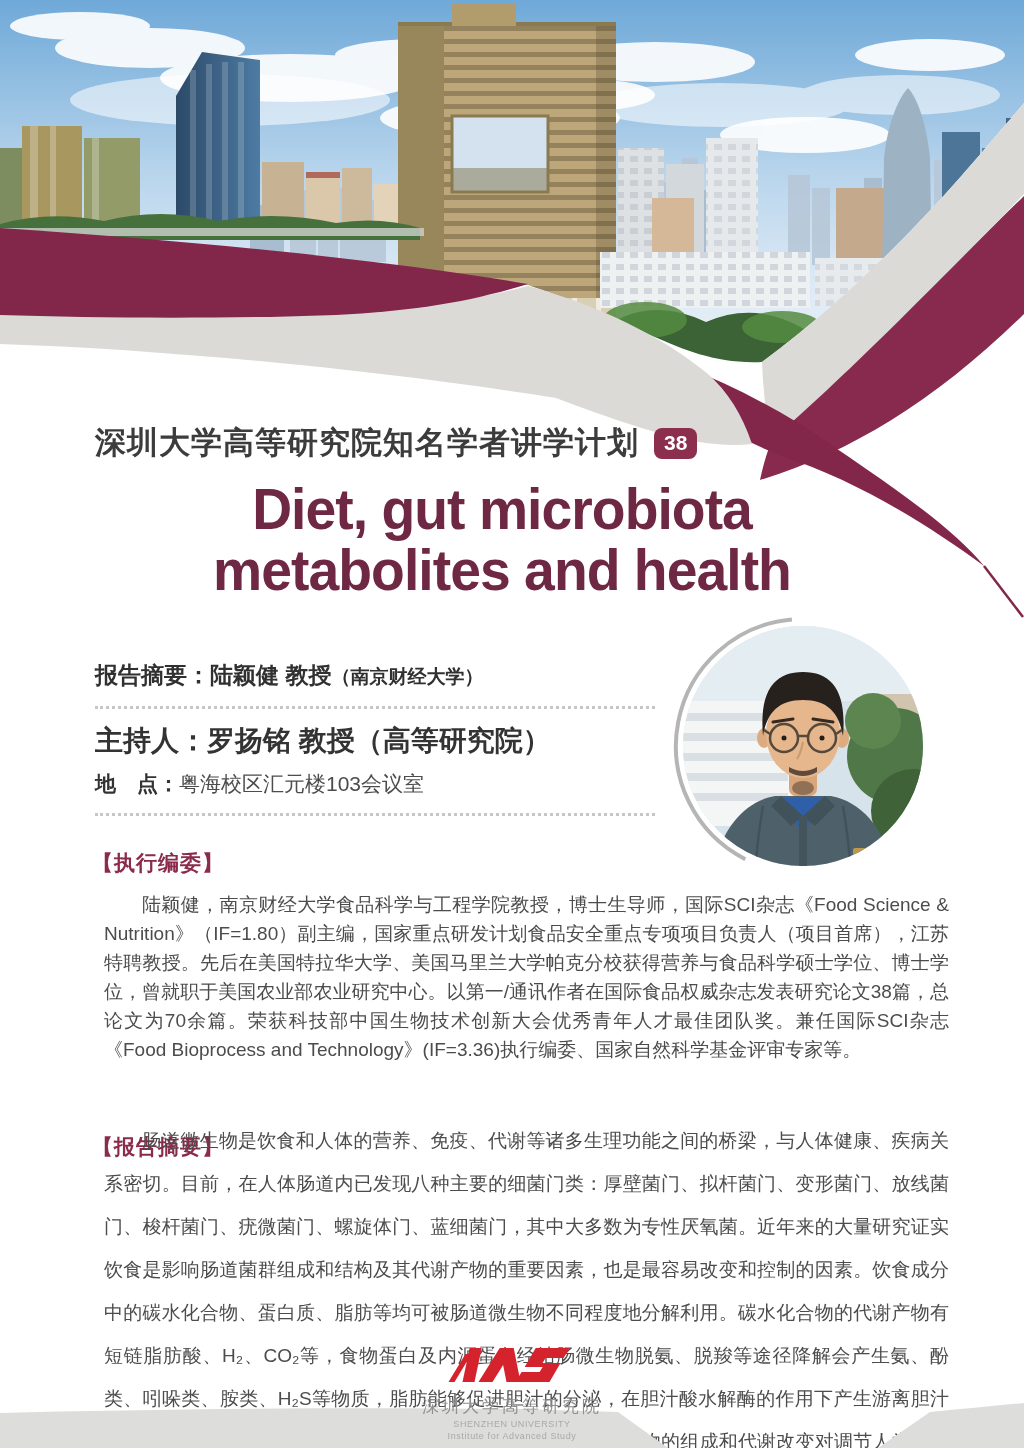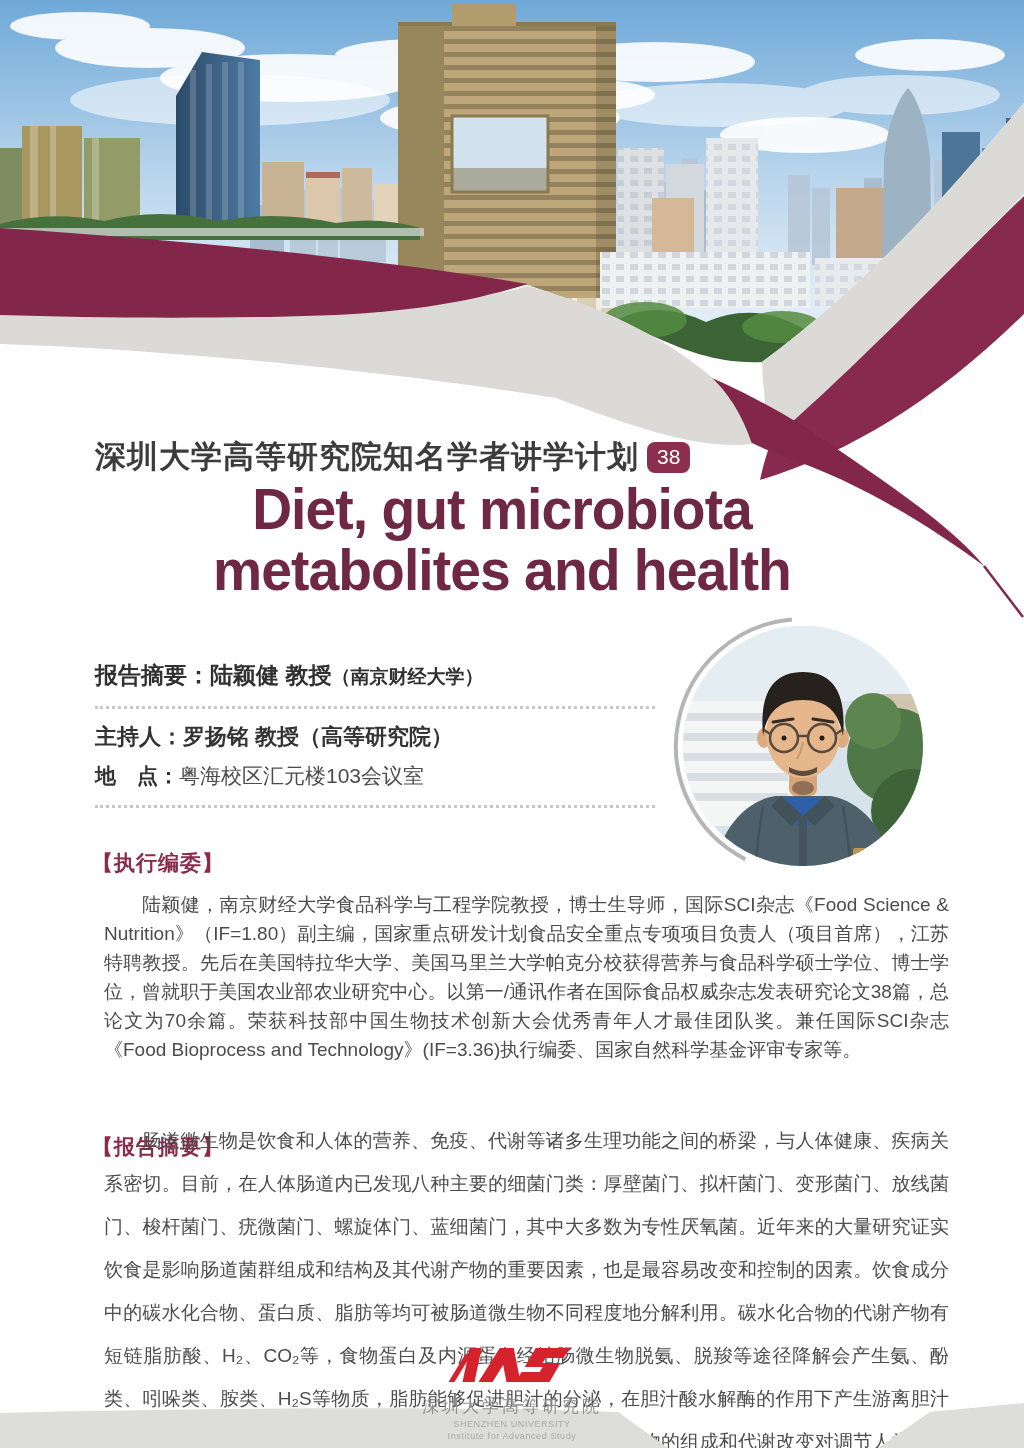--- a/index.html
+++ b/index.html
@@ -1,32 +1,32 @@
 <!DOCTYPE html>
 <html><head>
 <meta charset="utf-8">
 <style>
   html,body{margin:0;padding:0;background:#ffffff;}
   .poster{
     position:relative;width:1024px;height:1448px;background:#ffffff;overflow:hidden;
     font-family:"Liberation Sans","DejaVu Sans",sans-serif;
   }
   .hero{position:absolute;top:0;left:0;}
-  .series{position:absolute;left:95px;top:436px;display:flex;align-items:center;gap:8px;}
+  .series{position:absolute;left:95px;top:422px;display:flex;align-items:center;gap:15px;}
   .series-title{font-size:31px;font-weight:bold;color:#3c3c3c;letter-spacing:1px;}
-  .series-badge{background:#8c2f4f;color:#ffffff;font-size:21px;font-weight:normal;
+  .series-badge{background:#8c2f4f;color:#ffffff;font-size:21px;font-weight:bold;
     border-radius:8px;padding:1px 10px 3px;line-height:27px;}
   .title{position:absolute;left:72px;top:479px;width:860px;text-align:center;
     color:#6e2843;font-size:57px;font-weight:bold;line-height:61px;letter-spacing:-1px;
     transform:scaleX(.97);transform-origin:center top;}
   .info{position:absolute;left:95px;top:660px;width:560px;color:#2f2f2f;}
   .row-speaker{font-size:23px;font-weight:bold;color:#303030;}
   .row-speaker .aff{font-size:19px;}
   .dotted{border-top:3px dotted #c6c6c6;height:0;margin:15px 0 13px;}
-  .row-host{font-size:22px;font-weight:bold;color:#333333;margin:2px 0 10px;}
+  .row-host{font-size:28px;font-weight:bold;color:#333333;margin:2px 0 10px;}
   .row-meta{font-size:21px;margin:9px 0;}
   .row-meta .lbl{font-weight:bold;color:#333333;}
   .row-meta .val{color:#4c4c4c;}
   .portrait{position:absolute;left:663px;top:606px;}
   .section-heading{position:absolute;left:92px;font-size:21px;font-weight:bold;
     color:#8a2b4a;letter-spacing:1px;}
   #bio-heading{top:849px;}
   #abs-heading{top:1133px;}
   .para{position:absolute;left:95px;width:845px;font-size:19px;color:#4c4c4c;
     text-align:justify;text-indent:38px;margin:9px;}

